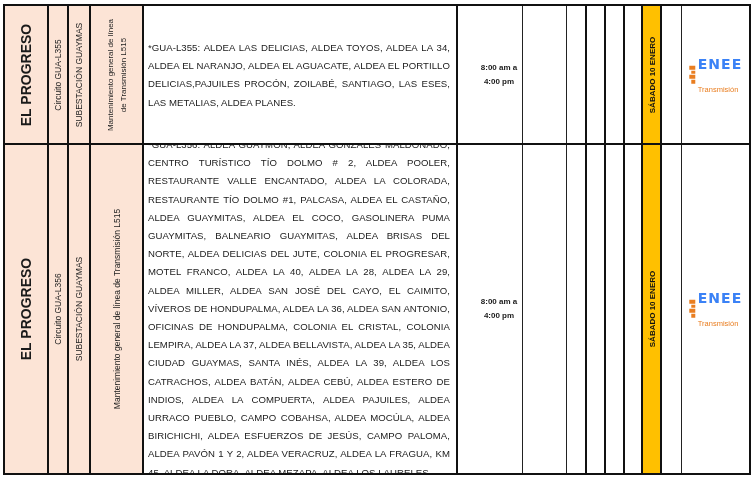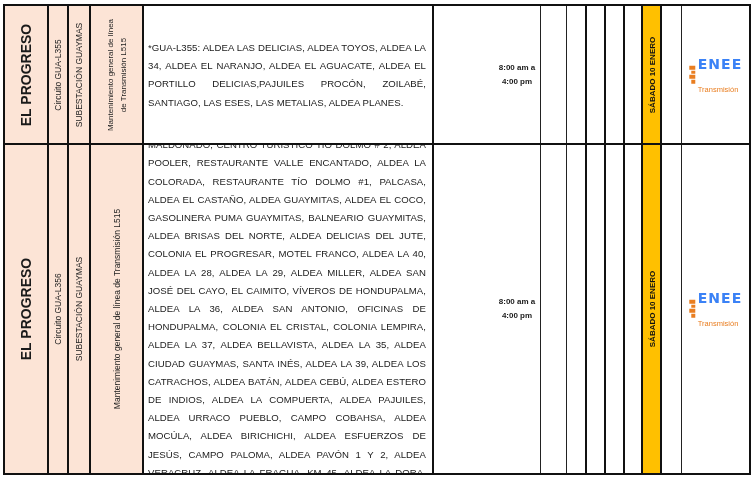--- a/index.html
+++ b/index.html
@@ -15,22 +15,22 @@
 
     .cell { position: absolute; top: 0; bottom: 0; border-right: 2px solid #111; overflow: hidden; }
     .cell.thin { border-right: 1px solid #222; }
     .pink { background: #fce4d6; }
     .orange { background: #ffc000; }
 
     .c-muni   { left: 0;     width: 46px; border-left: 2px solid #111; }
     .c-circ   { left: 46px;  width: 20px; }
     .c-sub    { left: 66px;  width: 22px; }
     .c-work   { left: 88px;  width: 53px; }
-    .c-desc   { left: 141px; width: 290px; }
-    .c-time   { left: 491px; width: 47px; }
+    .c-desc   { left: 141px; width: 314px; }
+    .c-time   { left: 473px; width: 47px; }
     .c-e1     { left: 547px; width: 17px; }
     .c-e2     { left: 564px; width: 20px; }
     .c-e3     { left: 584px; width: 19px; }
     .c-e4     { left: 603px; width: 19px; }
     .c-e5     { left: 622px; width: 18px; }
     .c-date   { left: 640px; width: 19px; }
     .c-e6     { left: 659px; width: 20px; }
     .c-logo   { left: 679px; width: 69px; }
 
     .vert {

